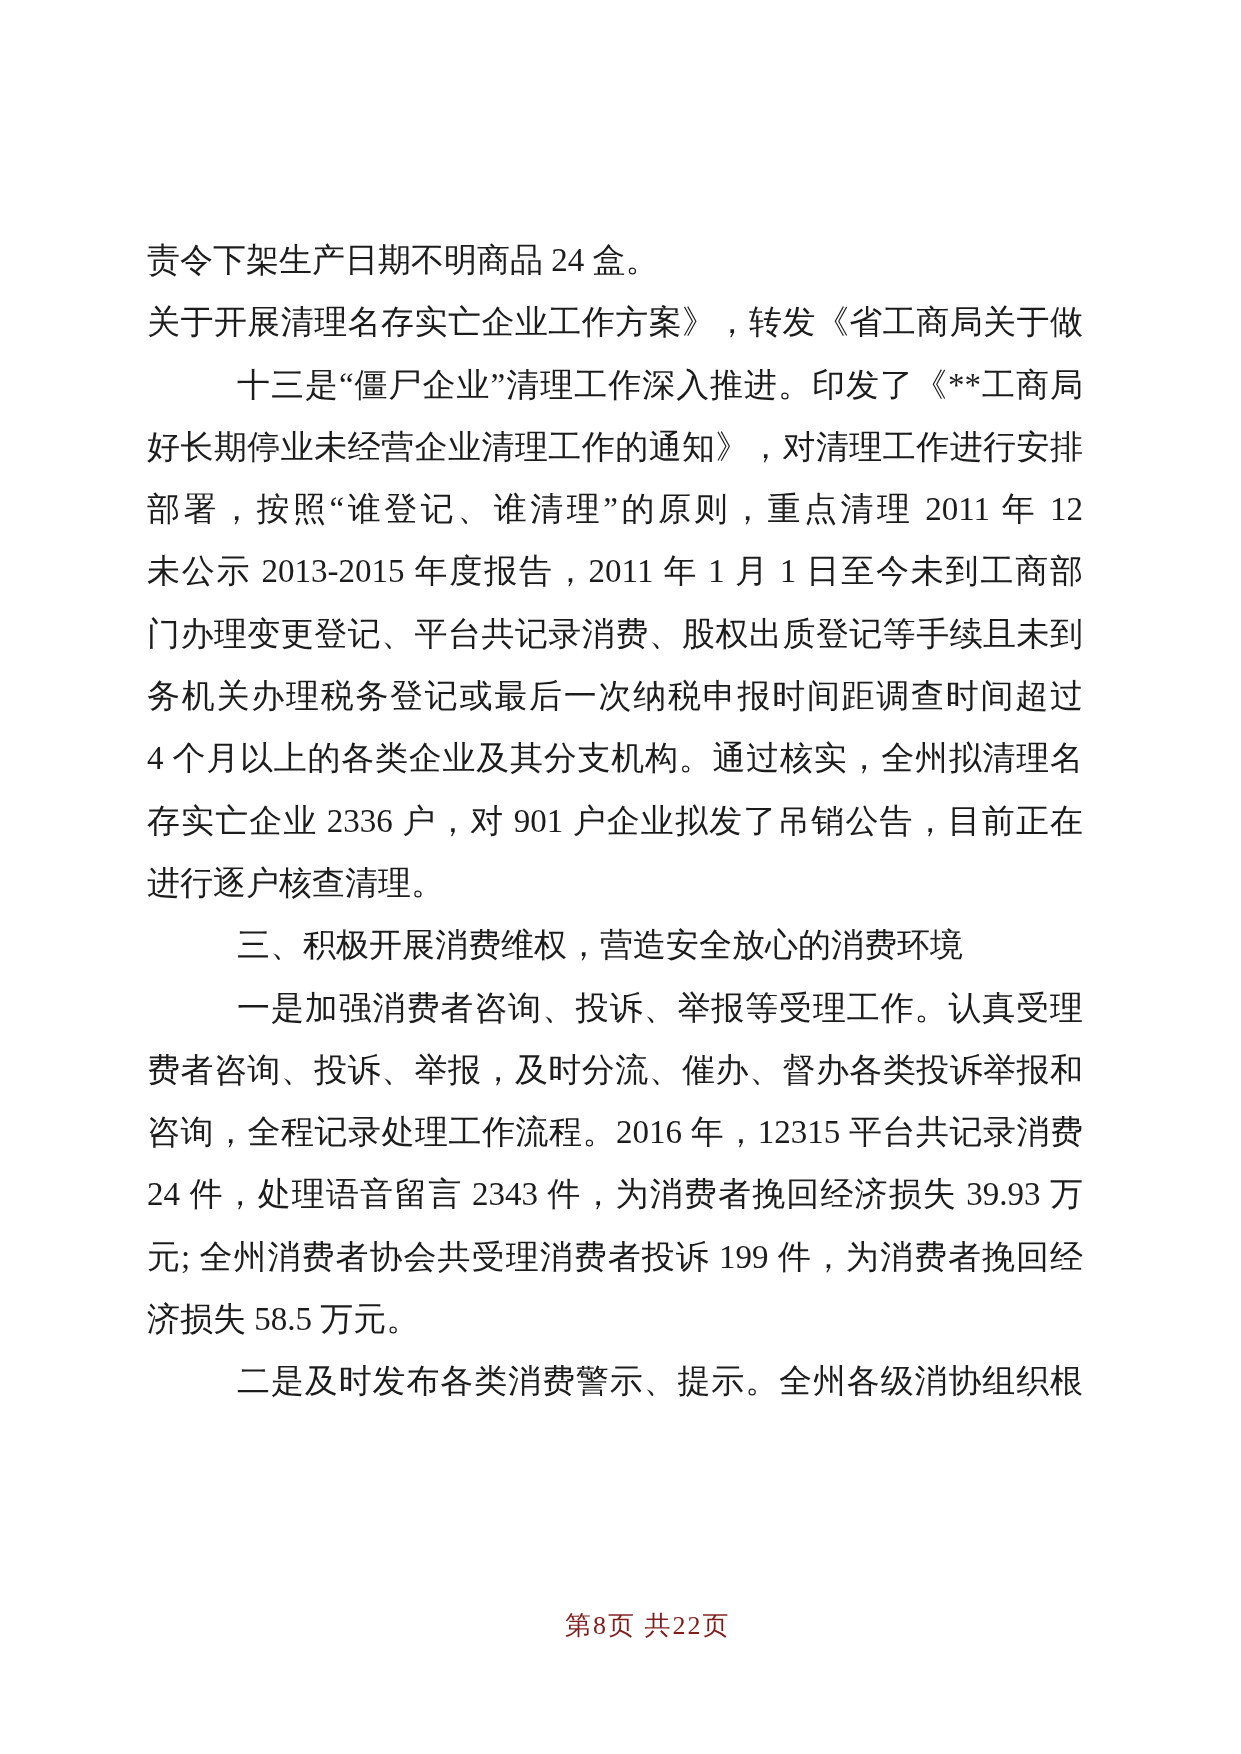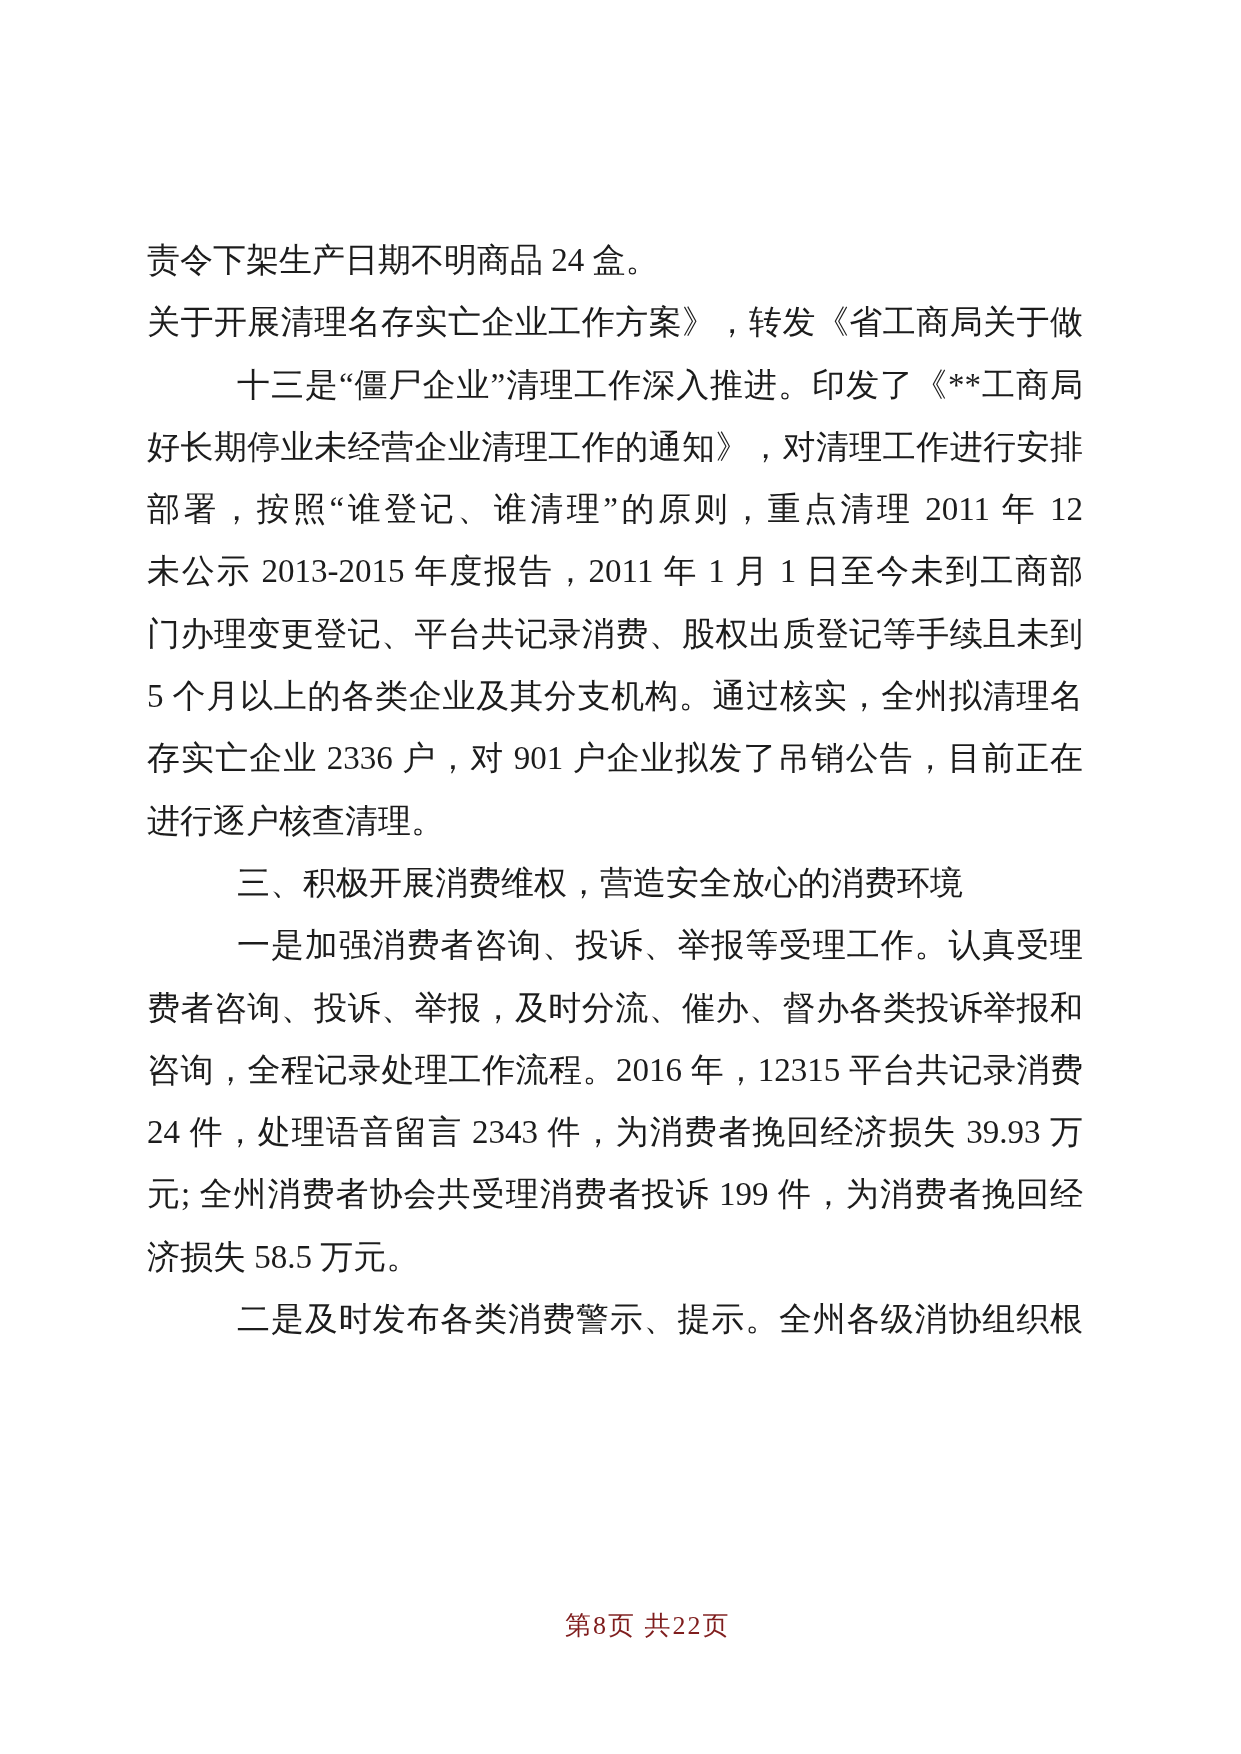--- a/index.html
+++ b/index.html
@@ -60,21 +60,22 @@
       <div class="para">
         <div class="line last">责令下架生产日期不明商品 24 盒。</div>
       </div>
       <div class="para">
         <div class="line">关于开展清理名存实亡企业工作方案》，转发《省工商局关于做</div>
         <div class="line indent">十三是“僵尸企业”清理工作深入推进。印发了《**工商局</div>
         <div class="line">好长期停业未经营企业清理工作的通知》，对清理工作进行安排</div>
         <div class="line">部署，按照“谁登记、谁清理”的原则，重点清理 2011 年 12</div>
         <div class="line">未公示 2013-2015 年度报告，2011 年 1 月 1 日至今未到工商部</div>
         <div class="line">门办理变更登记、平台共记录消费、股权出质登记等手续且未到税</div>
-        <div class="line">5 个月以上的各类企业及其分支机构。通过核实，全州拟清理名</div>
+        <div class="line">务机关办理税务登记或最后一次纳税申报时间距调查时间超过</div>
+        <div class="line">4 个月以上的各类企业及其分支机构。通过核实，全州拟清理名</div>
         <div class="line">存实亡企业 2336 户，对 901 户企业拟发了吊销公告，目前正在</div>
         <div class="line last">进行逐户核查清理。</div>
       </div>
       <div class="para">
         <div class="line last indent">三、积极开展消费维权，营造安全放心的消费环境</div>
       </div>
       <div class="para">
         <div class="line indent">一是加强消费者咨询、投诉、举报等受理工作。认真受理消</div>
         <div class="line">费者咨询、投诉、举报，及时分流、催办、督办各类投诉举报和</div>
         <div class="line">咨询，全程记录处理工作流程。2016 年，12315 平台共记录消费</div>

